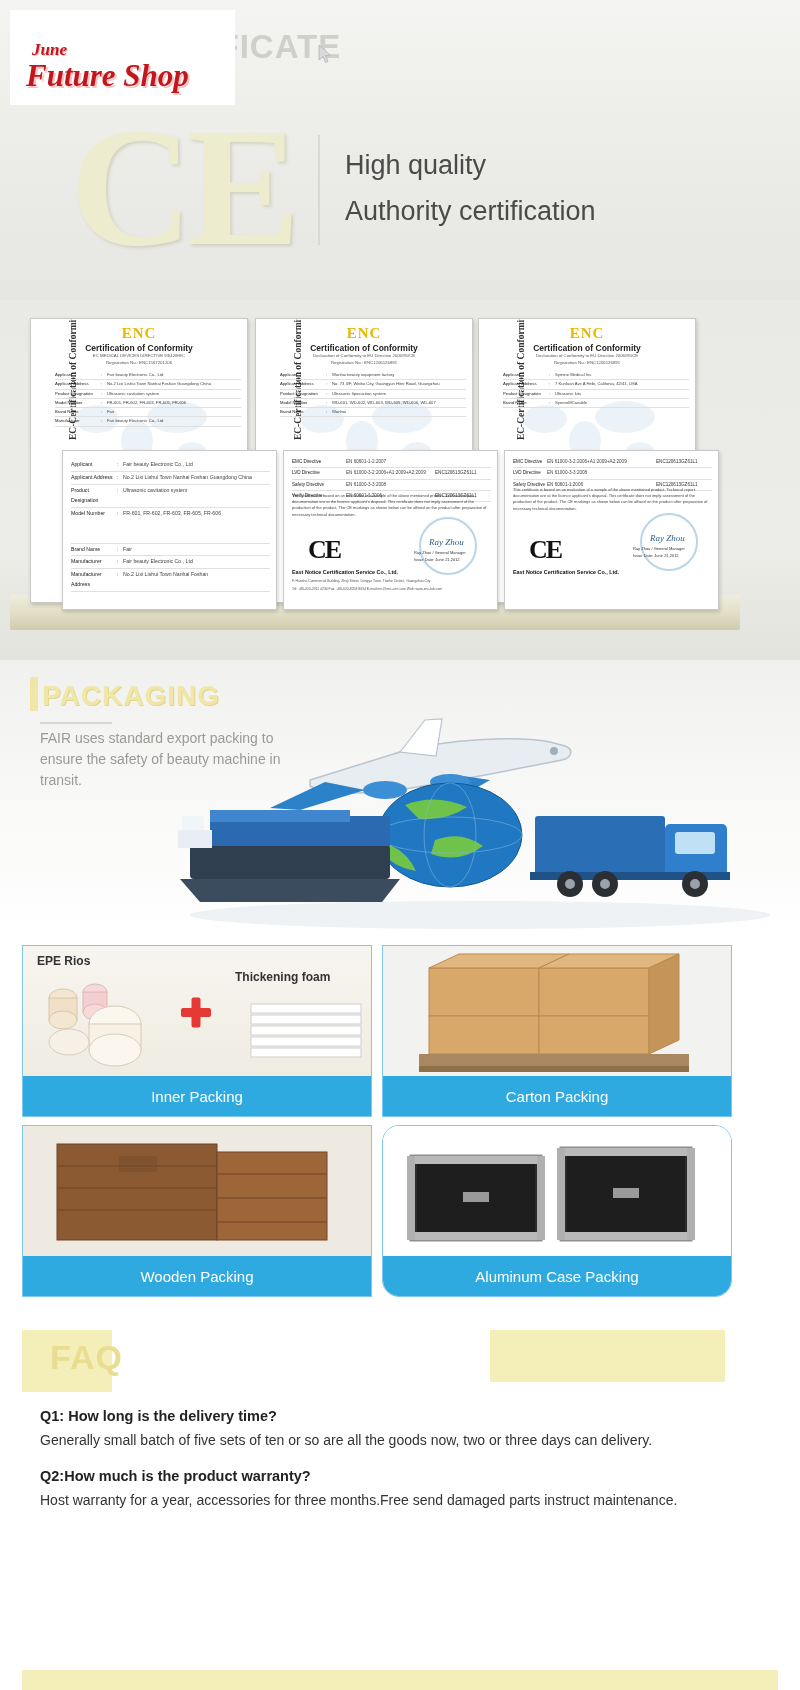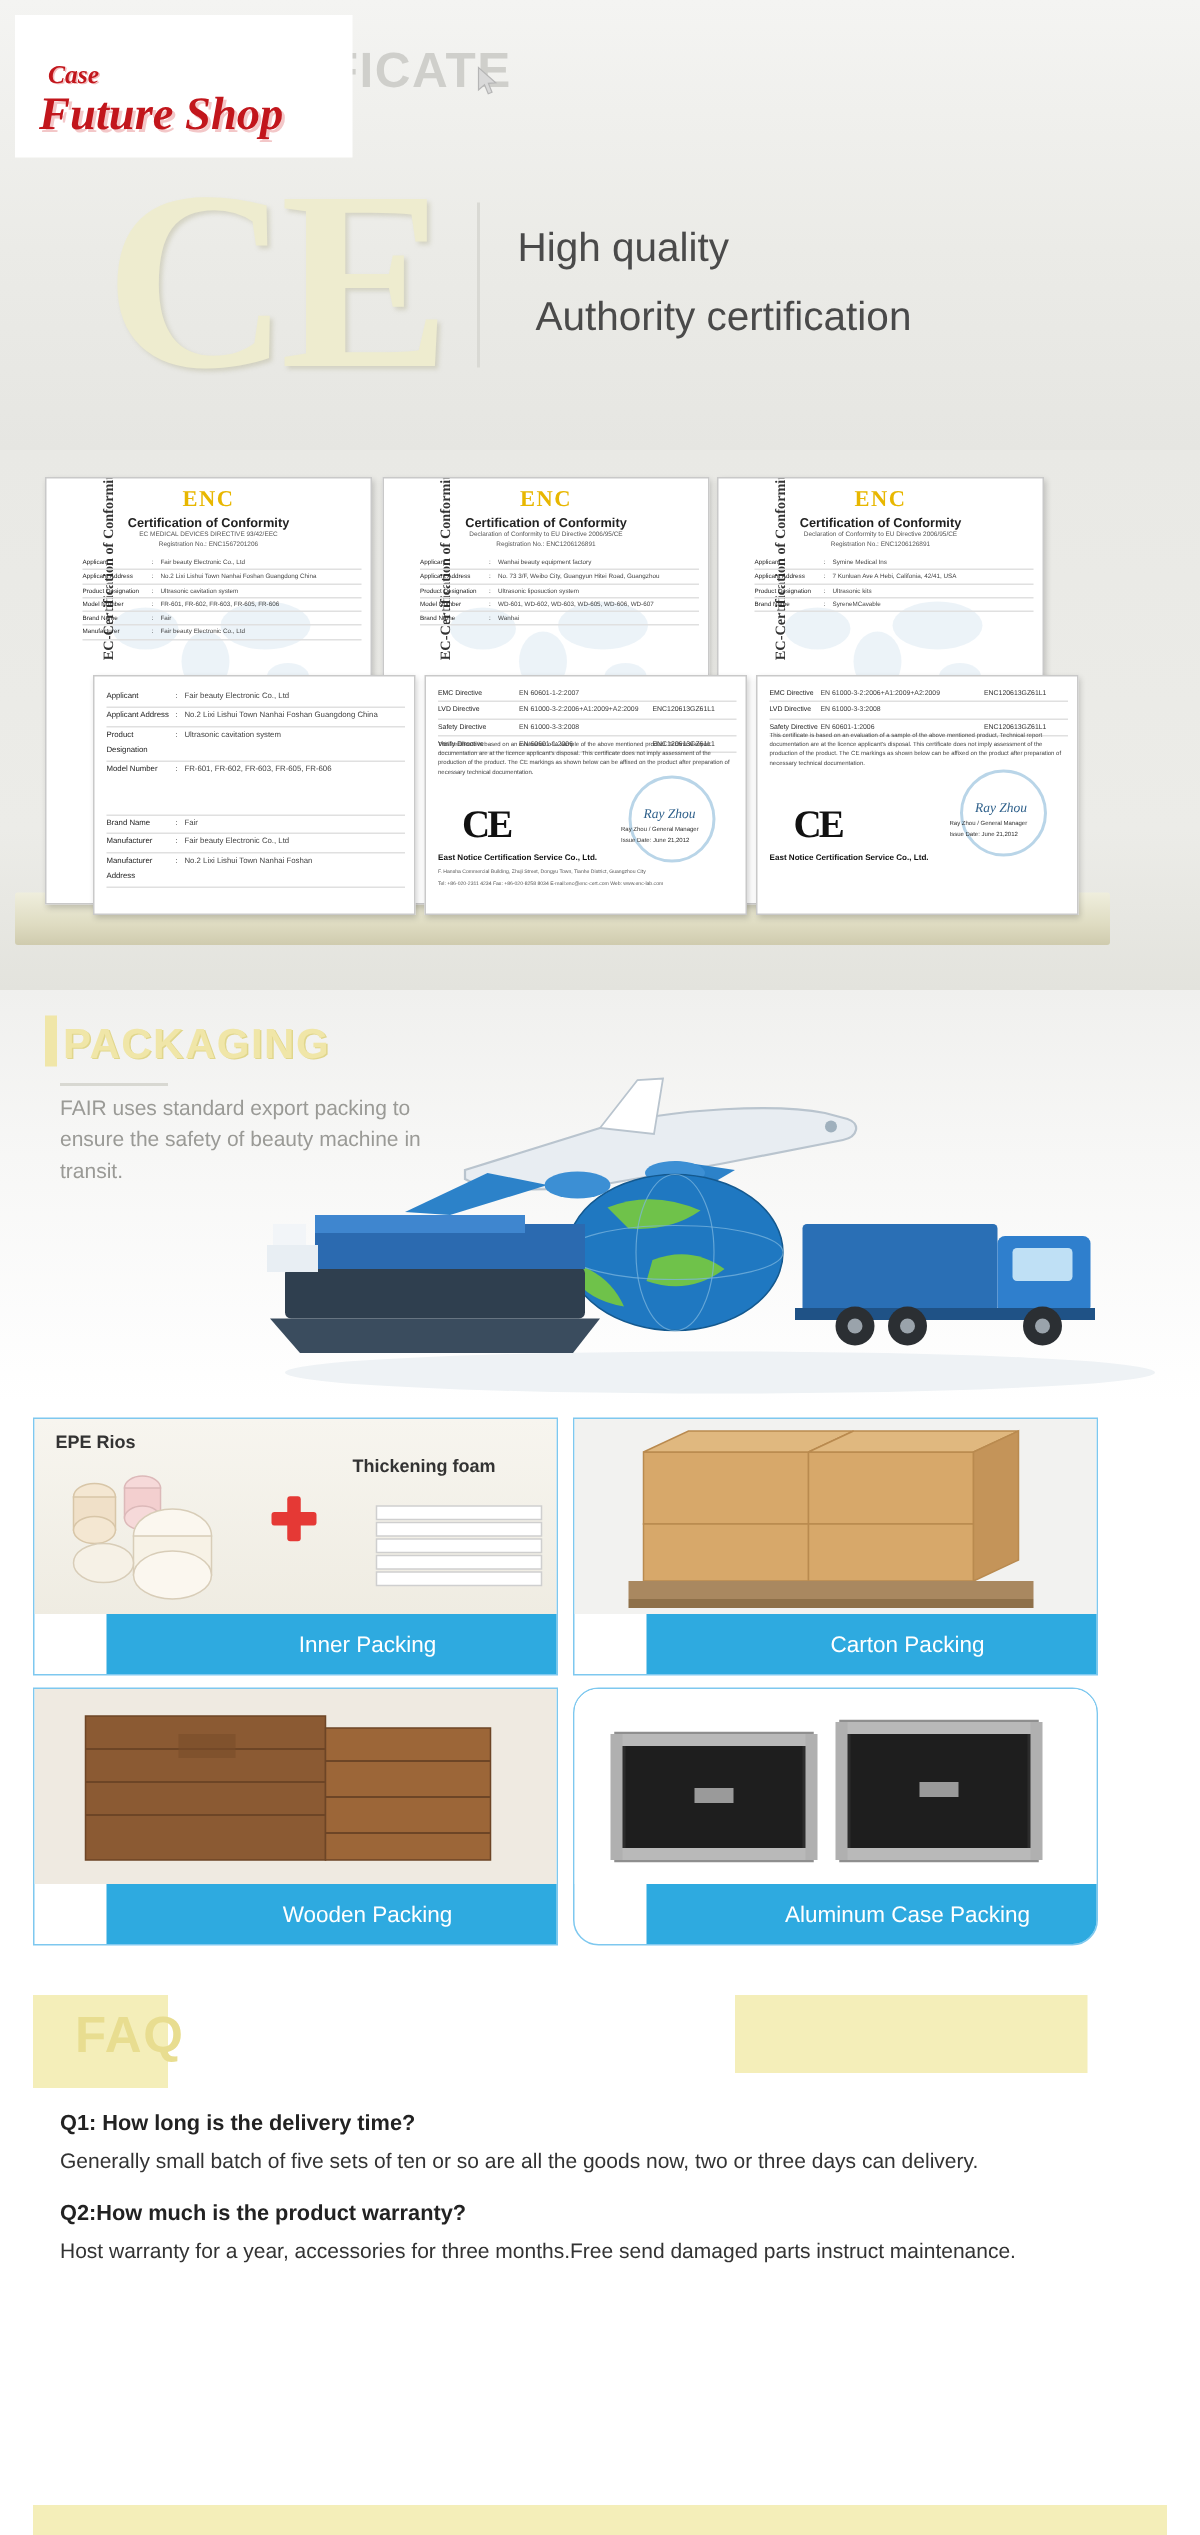--- a/index.html
+++ b/index.html
@@ -51,21 +51,21 @@
   }
   .ce-divider {
     position: absolute; left: 318px; top: 135px; width: 2px; height: 110px;
     background: #d9d9d4;
   }
   .ce-text-1 {
     position: absolute; left: 345px; top: 150px;
     font-size: 27px; color: #4a4a4a;
   }
   .ce-text-2 {
-    position: absolute; left: 357px; top: 196px;
+    position: absolute; left: 345px; top: 196px;
     font-size: 27px; color: #4a4a4a;
   }
   .mouse-cursor {
     position: absolute; left: 318px; top: 44px; width: 14px; height: 20px;
   }
 
   
   .shelf-area {
     position: absolute; left: 0; top: 300px; width: 800px; height: 360px;
     background: linear-gradient(180deg,#e9e9e5 0%, #ececE8 70%, #e3e3dd 100%);
@@ -158,21 +158,21 @@
   
   .pack-grid { position: absolute; left: 0; top: 935px; width: 800px; height: 375px; }
   .pack-card {
     position: absolute; width: 350px; height: 172px;
     border: 1px solid #7ec8ef; background: #fff; overflow: hidden;
   }
   .pack-photo { position: absolute; left: 0; top: 0; width: 348px; height: 130px; overflow: hidden; }
   .pack-label {
     position: absolute; left: 0; bottom: 0; width: 348px; height: 40px;
     background: #2eaae0; color: #fff; font-size: 15px;
-    display: flex; align-items: center; justify-content: center; margin-left: 48px;
+    display: flex; align-items: center; justify-content: center;
   }
 
   
   .faq-wrap { position: absolute; left: 0; top: 1310px; width: 800px; height: 380px; background: #fff; }
   .faq-yellow-left {
     position: absolute; left: 22px; top: 20px; width: 90px; height: 62px;
     background: #f4eeb9;
   }
   .faq-yellow-right {
     position: absolute; left: 490px; top: 20px; width: 235px; height: 52px;
@@ -193,21 +193,21 @@
 </style>
 </head>
 <body>
 
 <div class="page">
 
   <div class="cert-banner">
     <div class="cert-title">OUR CERTIFICATE</div>
 
     <div class="logo-box">
-      <div class="logo-top">Case</div>
+      <div class="logo-top">June</div>
       <div class="logo-main">Future Shop</div>
     </div>
 
     <svg class="mouse-cursor" viewBox="0 0 14 20">
       <path d="M1 1 L1 16 L5 12.5 L7.5 18.5 L10 17.5 L7.6 11.6 L12.5 11.2 Z" fill="#d9d9d9" stroke="#b5b5b5" stroke-width="0.8"></path>
     </svg>
 
     <div class="ce-big">CE</div>
     <div class="ce-divider"></div>
     <div class="ce-text-1">High quality</div>

